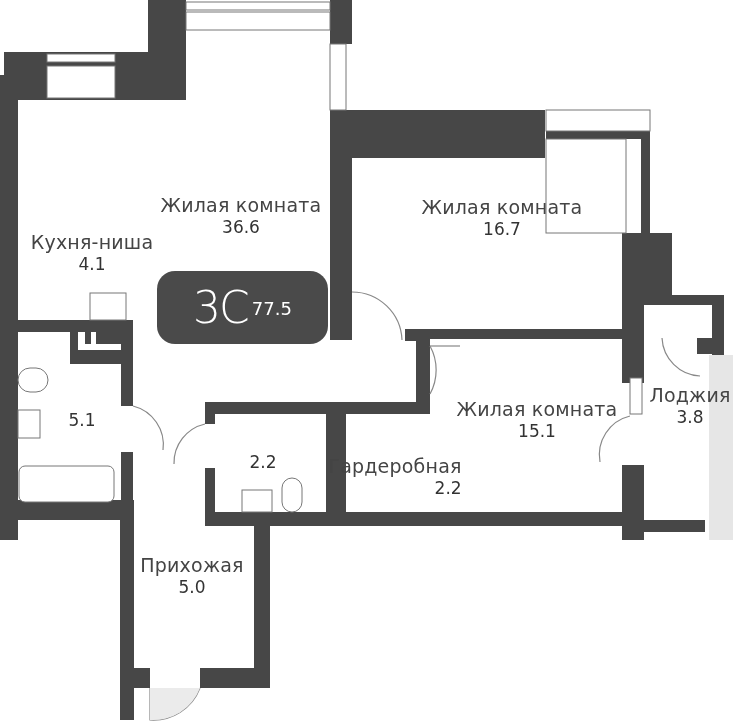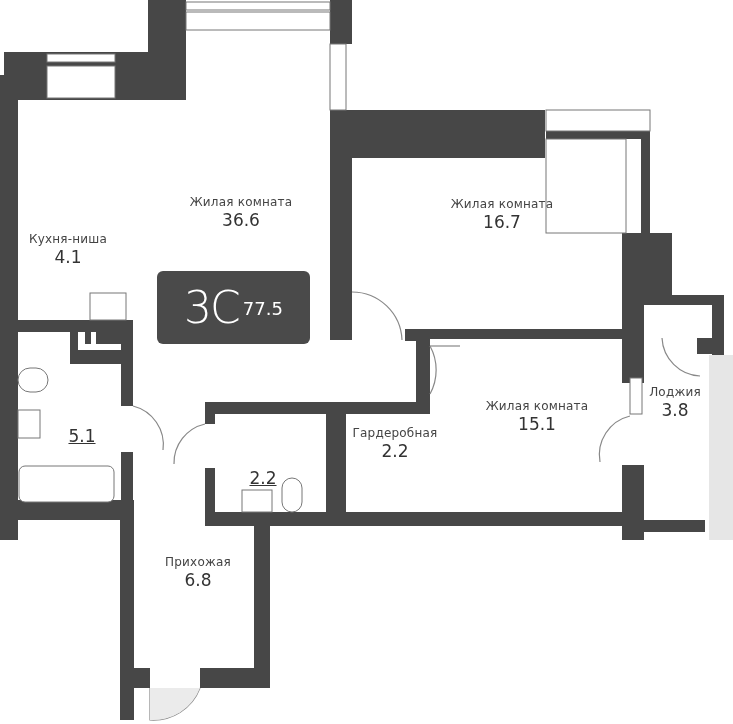--- a/index.html
+++ b/index.html
@@ -1,22 +1,22 @@
 <!DOCTYPE html>
 <html><head>
 <meta charset="utf-8">
 <style>
   html, body { margin: 0; padding: 0; background: #ffffff; }
   body { width: 733px; height: 724px; position: relative; overflow: hidden; font-family: "DejaVu Sans", sans-serif; }
   #plan { position: absolute; left: 0; top: 0; width: 733px; height: 724px; }
   .lbl { position: absolute; text-align: center; color: #3a3a3a; transform: translateX(-50%); white-space: nowrap; line-height: 1; }
-  .lbl .name { display: block; font-size: 12px; letter-spacing: 0.2px; color: #444; }
+  .lbl .name { display: block; font-size: 19px; letter-spacing: 0.2px; color: #444; }
   .lbl .area { display: block; font-size: 17px; margin-top: 4px; color: #333; }
-  .lbl.only .area { margin-top: 16px; text-decoration: underline; }
-  .badge { position: absolute; left: 157px; top: 271px; width: 153px; height: 73px; background: #4a4a4a; border-radius: 6px; color: #fff; display: flex; align-items: center; justify-content: center; gap: 4px; }
+  .lbl.only .area { margin-top: 0; }
+  .badge { position: absolute; left: 157px; top: 271px; width: 171px; height: 73px; background: #4a4a4a; border-radius: 18px; color: #fff; display: flex; align-items: center; justify-content: center; gap: 4px; }
   .badge .type { font-size: 44px; font-weight: 300; letter-spacing: -2px; font-family: "DejaVu Sans", sans-serif; }
   .badge .total { font-size: 18px; margin-top: 2px; }
 </style>
 </head>
 <body>
 
 <svg id="plan" viewBox="0 0 733 724" xmlns="http://www.w3.org/2000/svg">
   <g fill="#474747">
 
     <rect x="4" y="52" width="182" height="48"></rect>
@@ -113,42 +113,42 @@
 
 <div class="badge">
   <span class="type">3С</span>
   <span class="total">77.5</span>
 </div>
 
 <div class="lbl" style="left:241px; top:196px;">
   <span class="name">Жилая комната</span>
   <span class="area">36.6</span>
 </div>
-<div class="lbl" style="left:68px; top:233px;">
+<div class="lbl" style="left:92px; top:233px;">
   <span class="name">Кухня-ниша</span>
   <span class="area">4.1</span>
 </div>
 <div class="lbl" style="left:502px; top:198px;">
   <span class="name">Жилая комната</span>
   <span class="area">16.7</span>
 </div>
 <div class="lbl only" style="left:82px; top:412px;">
   <span class="area">5.1</span>
 </div>
 <div class="lbl only" style="left:263px; top:454px;">
   <span class="area">2.2</span>
 </div>
-<div class="lbl" style="left:395px; top:427px;">
+<div class="lbl" style="left:395px; top:457px;text-align:right;">
   <span class="name">Гардеробная</span>
   <span class="area">2.2</span>
 </div>
 <div class="lbl" style="left:537px; top:400px;">
   <span class="name">Жилая комната</span>
   <span class="area">15.1</span>
 </div>
-<div class="lbl" style="left:675px; top:386px;">
+<div class="lbl" style="left:690px; top:386px;">
   <span class="name">Лоджия</span>
   <span class="area">3.8</span>
 </div>
-<div class="lbl" style="left:198px; top:556px;">
+<div class="lbl" style="left:192px; top:556px;">
   <span class="name">Прихожая</span>
-  <span class="area">6.8</span>
+  <span class="area">5.0</span>
 </div>
 
 </body></html>

